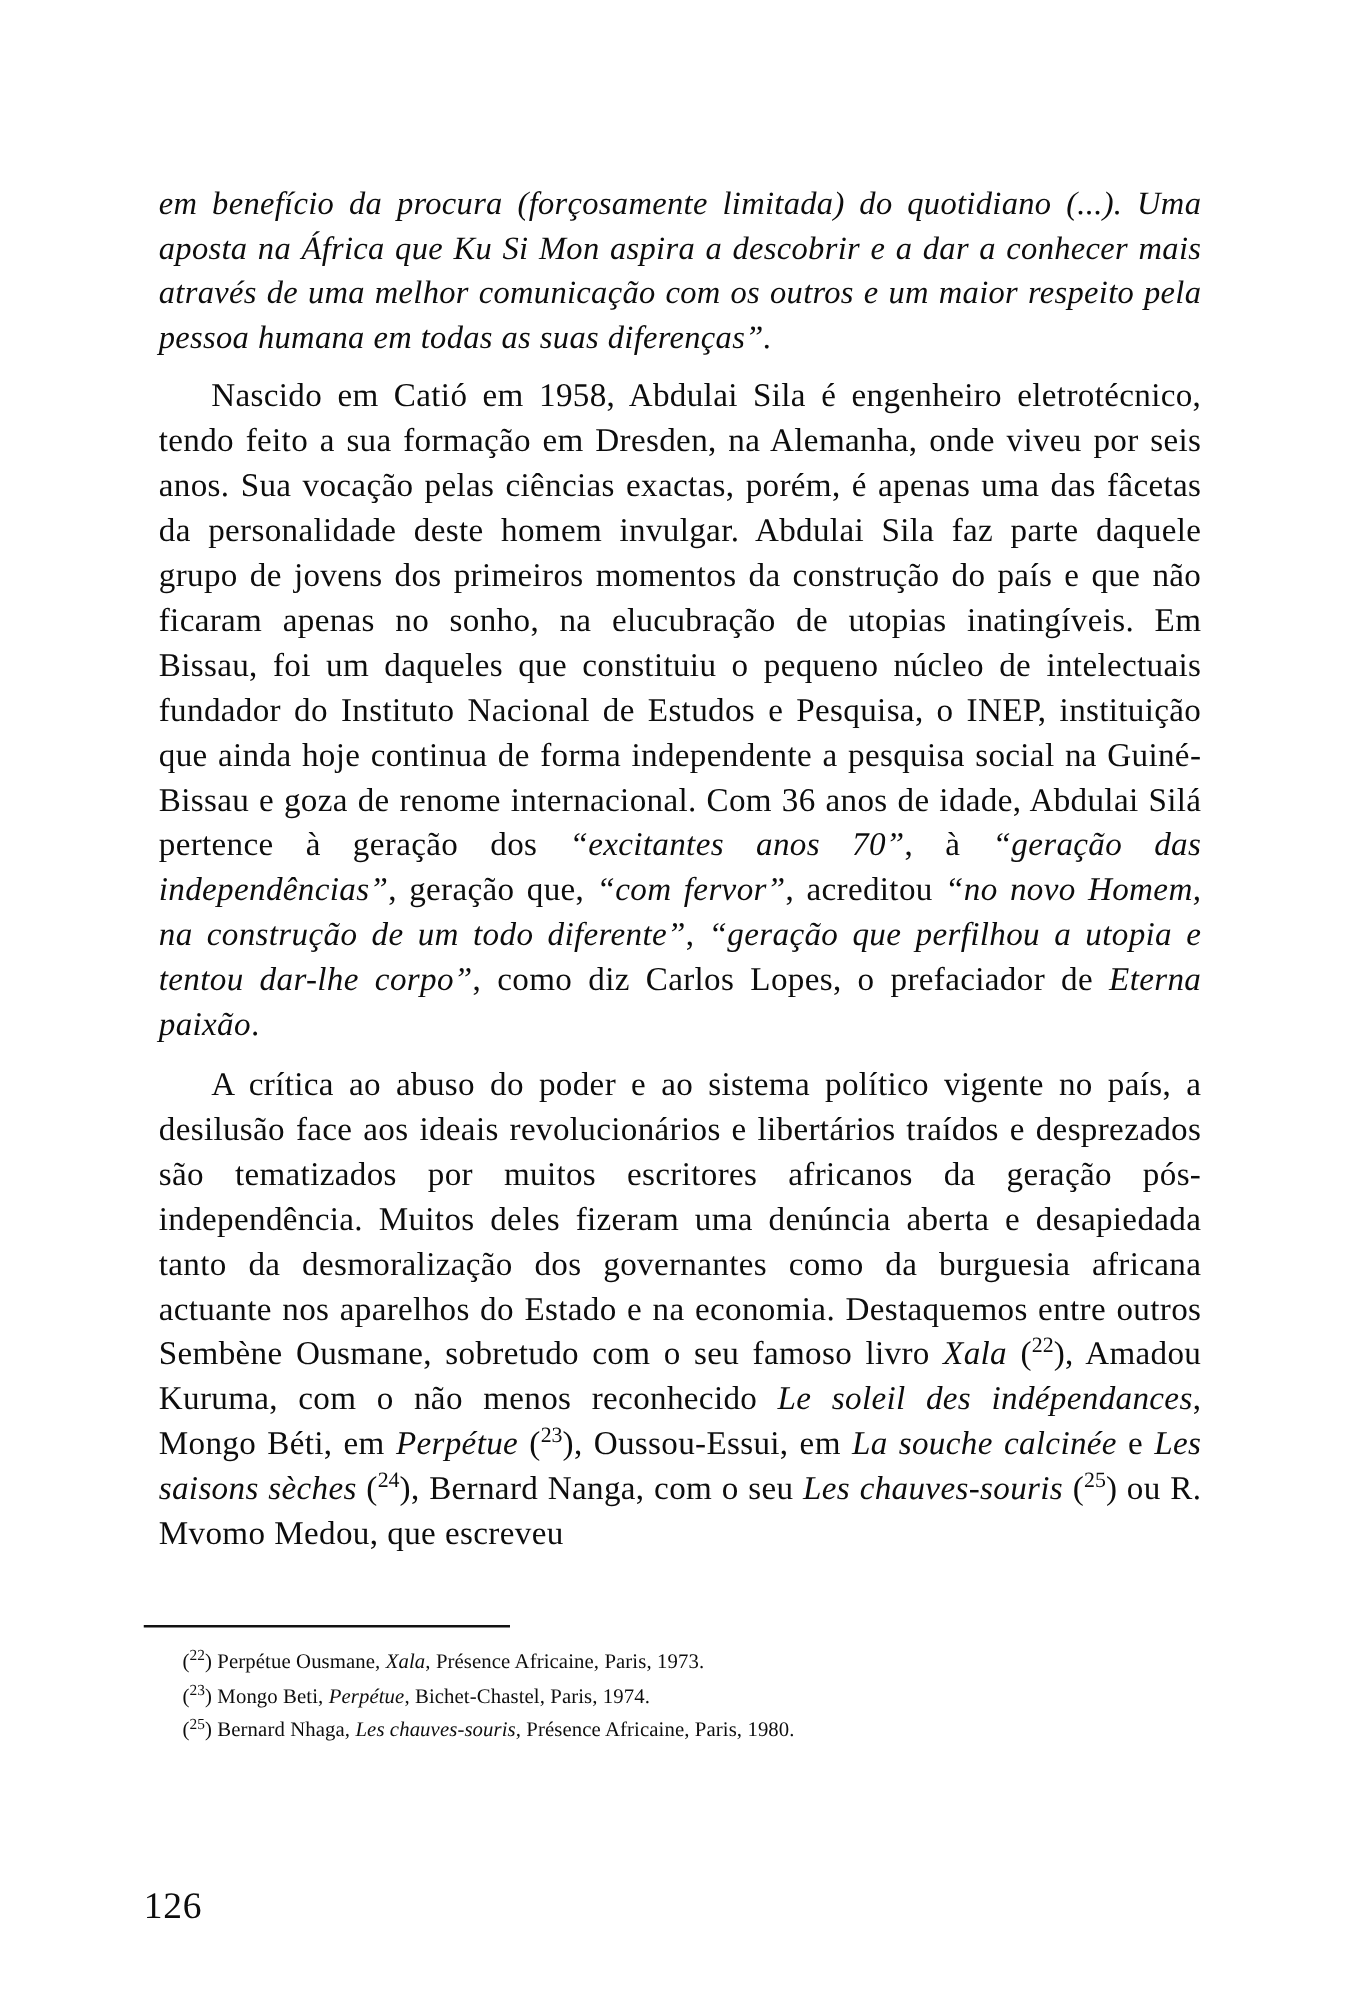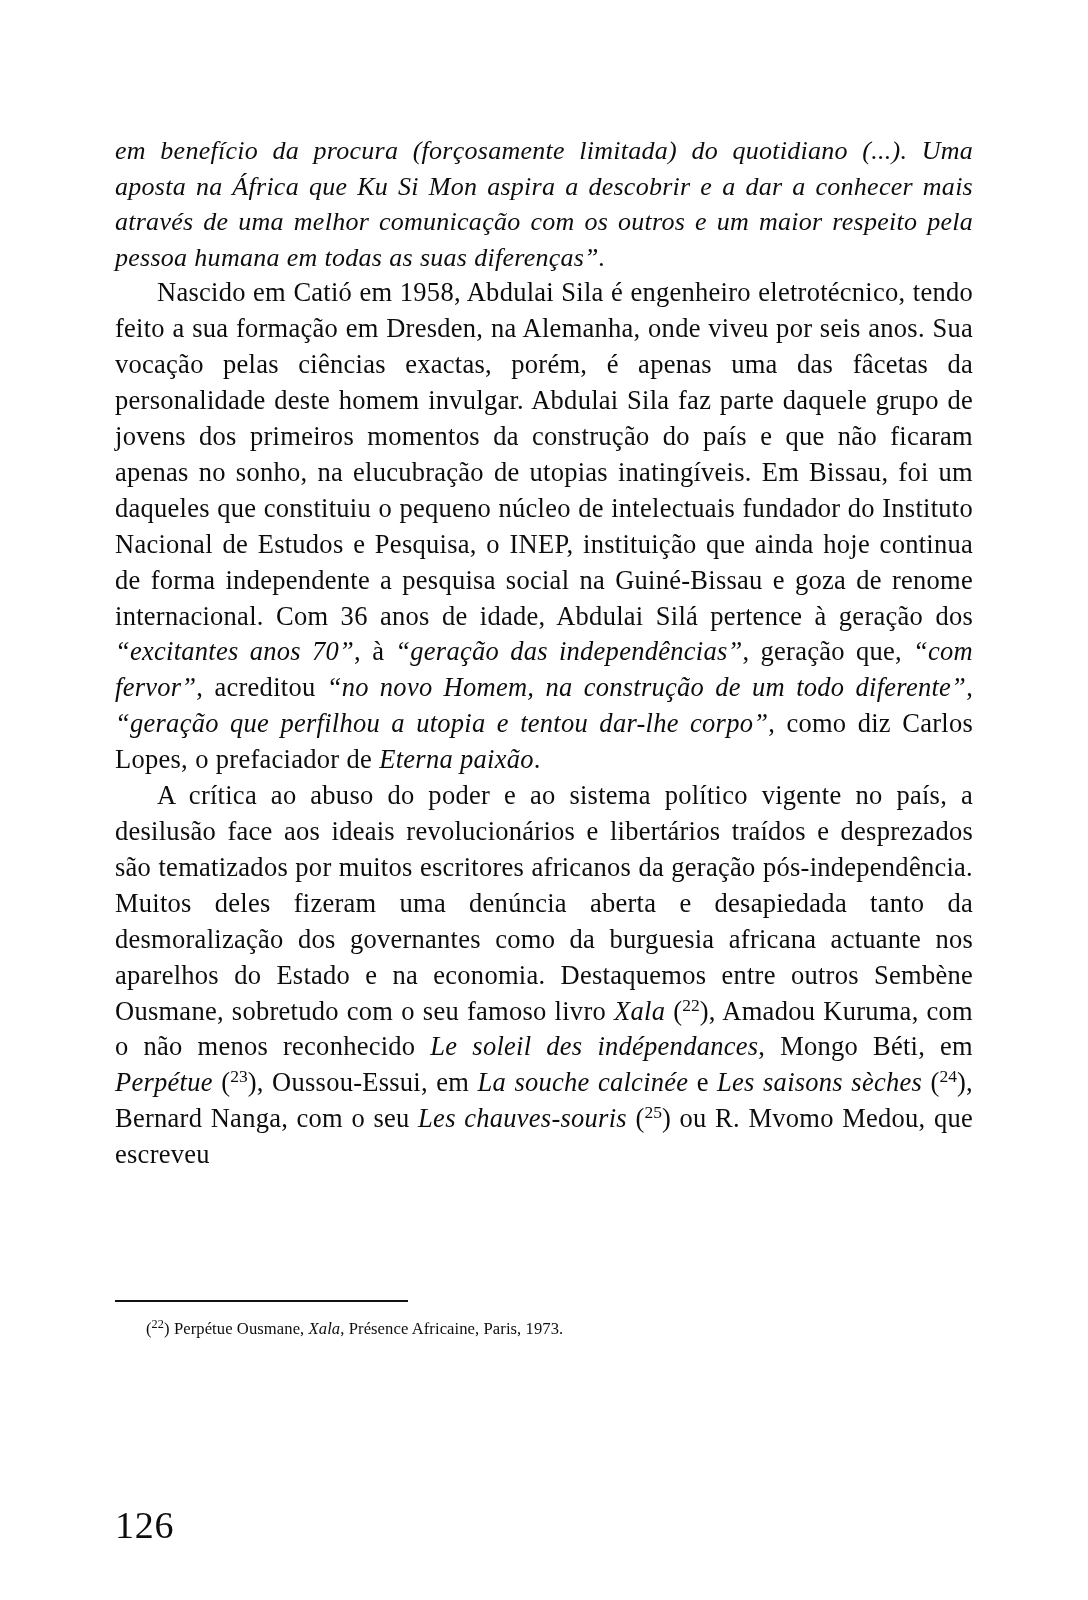--- a/index.html
+++ b/index.html
@@ -21,21 +21,21 @@
 
   
   #content {
     position: absolute;
     left: 115px;
     top: 133px;
     width: 858px;
   }
 
   p.body {
-    margin: 0;
+    margin: 12px;
     font-size: 26.5px;
     line-height: 35.9px;
     text-align: justify;
     text-justify: inter-word;
     -webkit-hyphens: none;
     hyphens: none;
     letter-spacing: 0.01em;
     word-spacing: 0.01em;
   }
 
@@ -86,38 +86,40 @@
     font-size: 0.74em;
     vertical-align: 0.5em;
     line-height: 0;
   }
 
   
   #folio {
     position: absolute;
     left: 115px;
     top: 1508px;
-    font-size: 38px;
+    font-size: 30px;
     line-height: 34px;
     letter-spacing: 0.02em;
   }
 </style>
 </head>
 <body>
 
 <div id="page">
 
   <div id="content">
       <p class="body lead"><i>em benefício da procura (forçosamente limitada) do quotidiano (...). Uma aposta na África que Ku Si Mon aspira a descobrir e a dar a conhecer mais através de uma melhor comunicação com os outros e um maior respeito pela pessoa humana em todas as suas diferenças”.</i></p>
       <p class="body indent"><span>Nascido em Catió em 1958, Abdulai Sila é engenheiro eletrotécnico, tendo feito a sua formação em Dresden, na Alemanha, onde viveu por seis anos. Sua vocação pelas ciências exactas, porém, é apenas uma das fâcetas da personalidade deste homem invulgar. Abdulai Sila faz parte daquele grupo de jovens dos primeiros momentos da construção do país e que não ficaram apenas no sonho, na elucubração de utopias inatingíveis. Em Bissau, foi um daqueles que constituiu o pequeno núcleo de intelectuais fundador do Instituto Nacional de Estudos e Pesquisa, o INEP, instituição que ainda hoje continua de forma independente a pesquisa social na Guiné-Bissau e goza de renome internacional. Com 36 anos de idade, Abdulai Silá pertence à geração dos </span><i>“excitantes anos 70”</i><span>, à </span><i>“geração das independências”</i><span>, geração que, </span><i>“com fervor”</i><span>, acreditou </span><i>“no novo Homem, na construção de um todo diferente”</i><span>, </span><i>“geração que perfilhou a utopia e tentou dar-lhe corpo”</i><span>, como diz Carlos Lopes, o prefaciador de </span><i>Eterna paixão</i><span>.</span></p>
       <p class="body indent"><span>A crítica ao abuso do poder e ao sistema político vigente no país, a desilusão face aos ideais revolucionários e libertários traídos e desprezados são tematizados por muitos escritores africanos da geração pós-independência. Muitos deles fizeram uma denúncia aberta e desapiedada tanto da desmoralização dos governantes como da burguesia africana actuante nos aparelhos do Estado e na economia. Destaquemos entre outros Sembène Ousmane, sobretudo com o seu famoso livro </span><i>Xala</i><span> (</span><sup class="fnref">22</sup><span>), Amadou Kuruma, com o não menos reconhecido </span><i>Le soleil des indépendances</i><span>, Mongo Béti, em </span><i>Perpétue</i><span> (</span><sup class="fnref">23</sup><span>), Oussou-Essui, em </span><i>La souche calcinée</i><span> e </span><i>Les saisons sèches</i><span> (</span><sup class="fnref">24</sup><span>), Bernard Nanga, com o seu </span><i>Les chauves-souris</i><span> (</span><sup class="fnref">25</sup><span>) ou R. Mvomo Medou, que escreveu</span></p>
     </div>
 
   <div id="footnotes">
     <div id="fn-rule"></div>
     <div id="footnote-list">
         <p class="note"><span>(</span><sup class="num">22</sup><span>) Perpétue Ousmane, </span><i>Xala</i><span>, Présence Africaine, Paris, 1973.</span></p>
+        <p class="note"><span>(</span><sup class="num">23</sup><span>) Mongo Beti, </span><i>Perpétue</i><span>, Bichet-Chastel, Paris, 1974.</span></p>
+        <p class="note"><span>(</span><sup class="num">25</sup><span>) Bernard Nhaga, </span><i>Les chauves-souris</i><span>, Présence Africaine, Paris, 1980.</span></p>
       </div>
   </div>
 
   <div id="folio">126</div>
 
 </div>
 
 </body></html>

